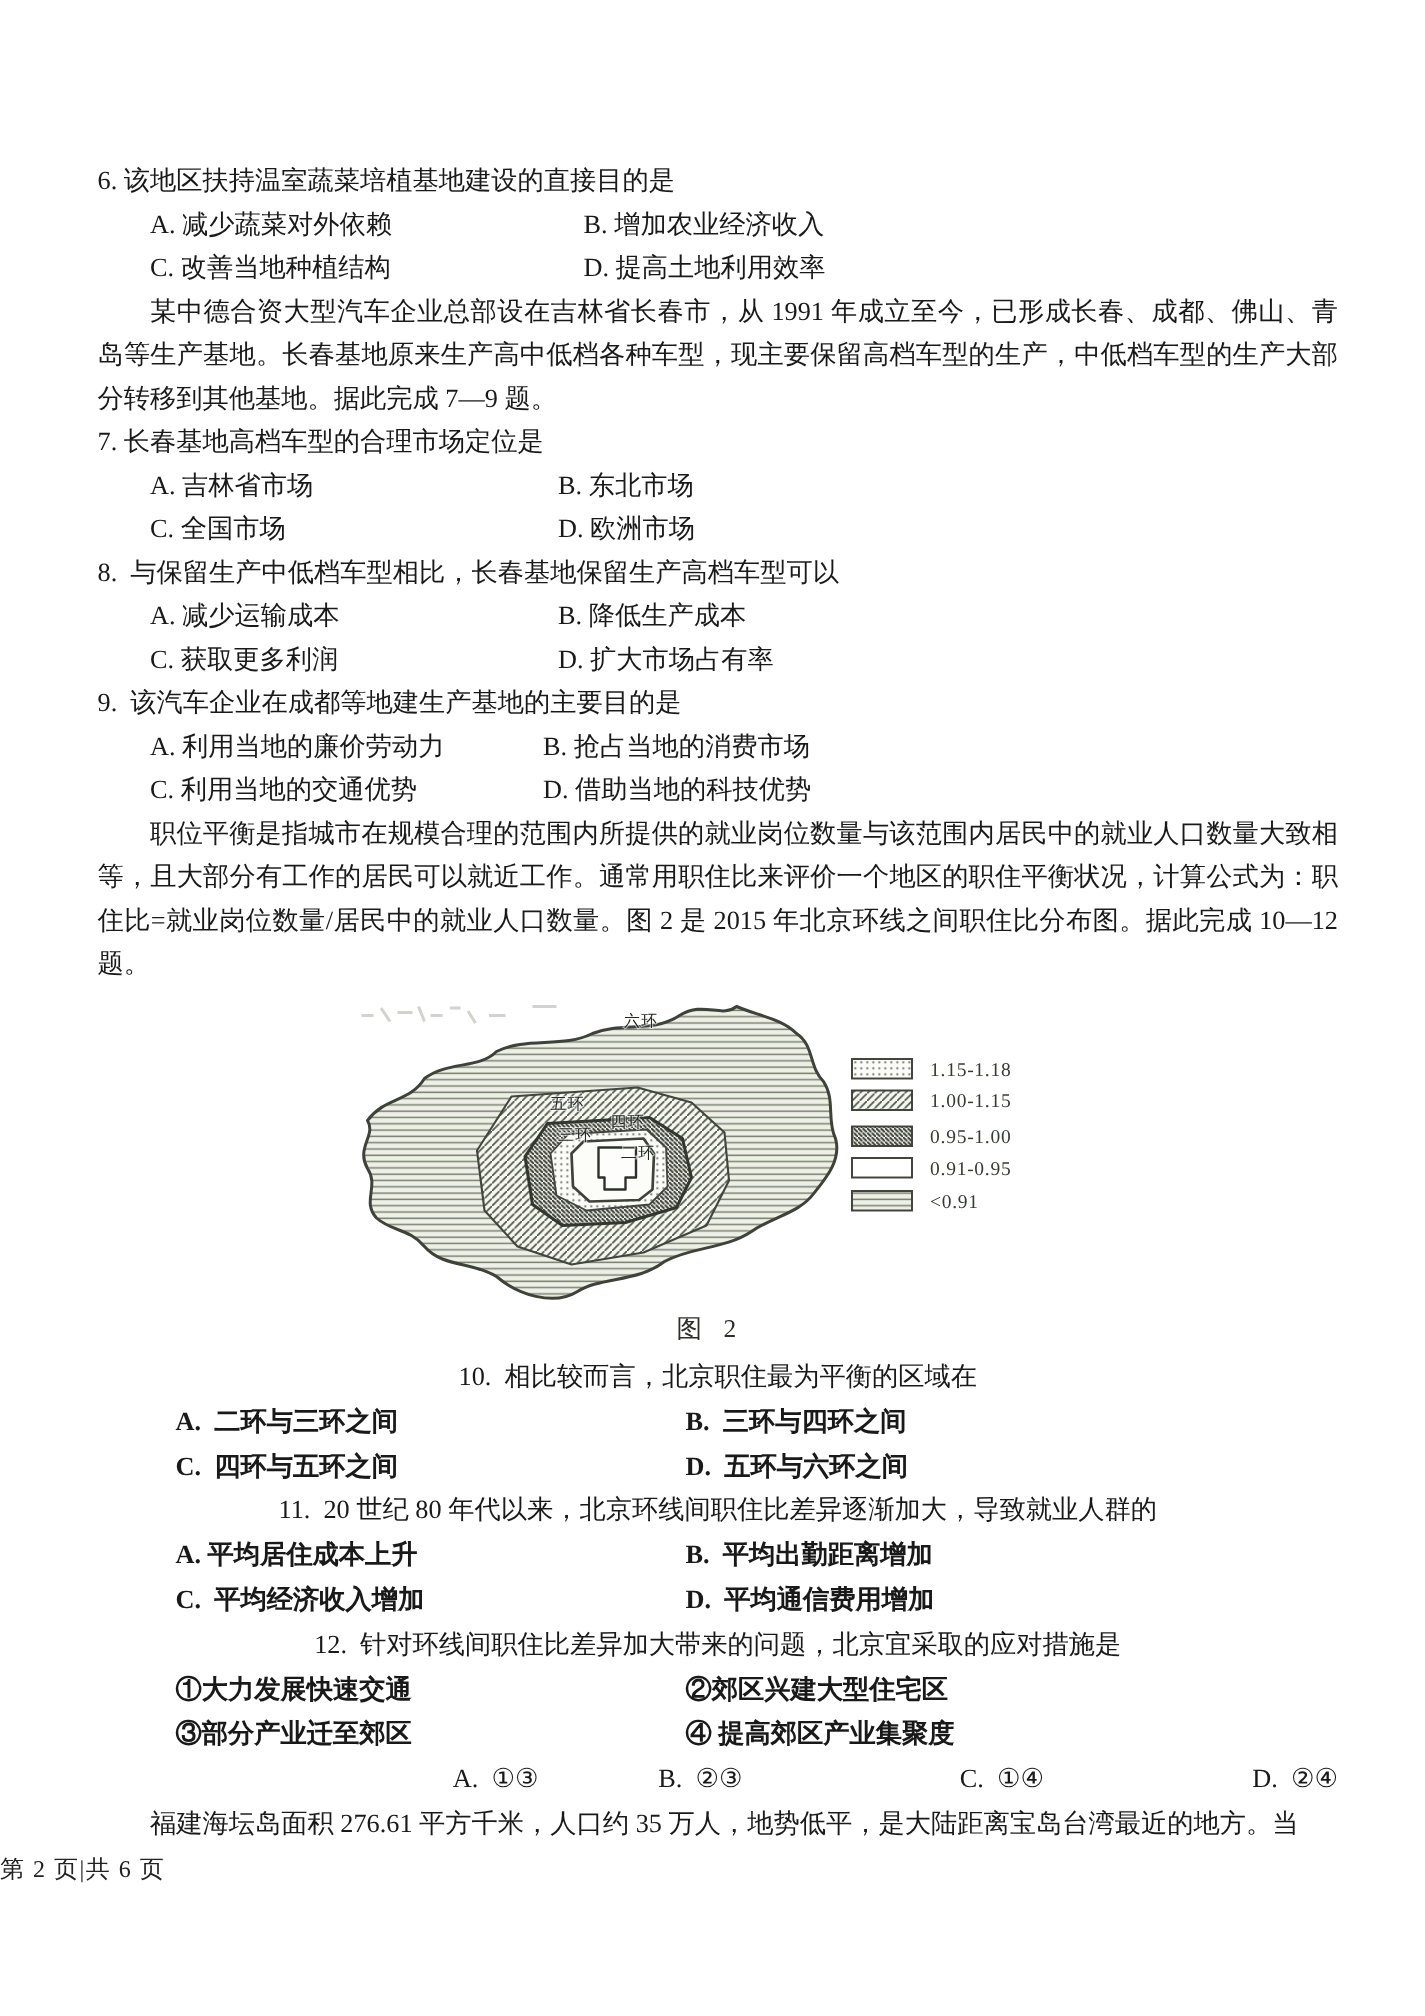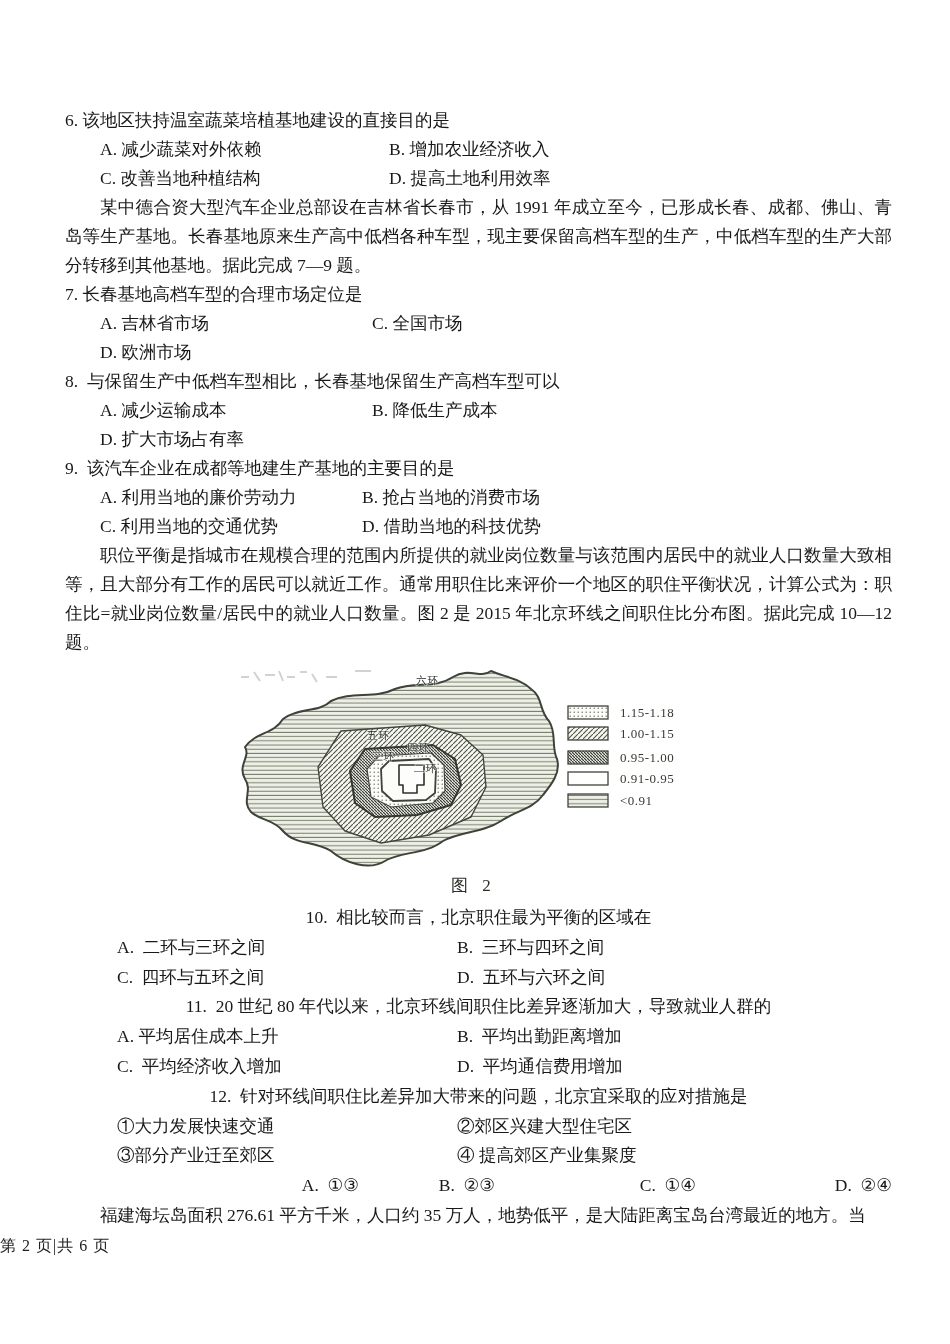--- a/index.html
+++ b/index.html
@@ -11,21 +11,21 @@
   .content{position:absolute;left:65px;right:58px;top:106px;}
   .blk{line-height:29px;}
   .lower .blk{line-height:29.8px;text-align:center;}
   .stem{white-space:pre-wrap;}
   .para{text-align:justify;text-indent:2em;line-height:29px;}
   .opts{display:grid;padding-left:35px;line-height:29px;}
   .opts span{white-space:pre-wrap;}
   .cols-a{grid-template-columns:289px 1fr;}
   .cols-b{grid-template-columns:272px 1fr;}
   .cols-c{grid-template-columns:262px 1fr;}
-  .opts-wide{display:grid;grid-template-columns:340px 1fr;padding-left:52px;line-height:29.8px;}
+  .opts-wide{display:grid;grid-template-columns:340px 1fr;padding-left:52px;line-height:29.8px;font-weight:bold;}
   .opts-wide span{white-space:pre-wrap;}
   .ans-row{display:grid;grid-template-columns:242px 136px 201px 1fr;padding-left:52px;line-height:29.8px;text-align:right;}
   .ans-row span{white-space:pre-wrap;}
   .figure-wrap{position:relative;height:246px;}
   .figure-wrap svg{position:absolute;left:168px;top:2px;}
   .footer{
     position:absolute;left:0;right:0;top:1236px;text-align:left;
     font-size:16px;color:#222;letter-spacing:1px;
   }
   svg text{font-family:"Liberation Serif","DejaVu Serif",serif;}
@@ -46,28 +46,30 @@
       <span>B. 增加农业经济收入</span>
       <span>C. 改善当地种植结构</span>
       <span>D. 提高土地利用效率</span>
     </div>
 
     <div class="para">某中德合资大型汽车企业总部设在吉林省长春市，从 1991 年成立至今，已形成长春、成都、佛山、青岛等生产基地。长春基地原来生产高中低档各种车型，现主要保留高档车型的生产，中低档车型的生产大部分转移到其他基地。据此完成 7—9 题。</div>
 
     <div class="blk stem">7. 长春基地高档车型的合理市场定位是</div>
     <div class="opts cols-b">
       <span>A. 吉林省市场</span>
+      <span>B. 东北市场</span>
       <span>C. 全国市场</span>
       <span>D. 欧洲市场</span>
     </div>
 
     <div class="blk stem">8.  与保留生产中低档车型相比，长春基地保留生产高档车型可以</div>
     <div class="opts cols-b">
       <span>A. 减少运输成本</span>
       <span>B. 降低生产成本</span>
+      <span>C. 获取更多利润</span>
       <span>D. 扩大市场占有率</span>
     </div>
 
     <div class="blk stem">9.  该汽车企业在成都等地建生产基地的主要目的是</div>
     <div class="opts cols-c">
       <span>A. 利用当地的廉价劳动力</span>
       <span>B. 抢占当地的消费市场</span>
       <span>C. 利用当地的交通优势</span>
       <span>D. 借助当地的科技优势</span>
     </div>

